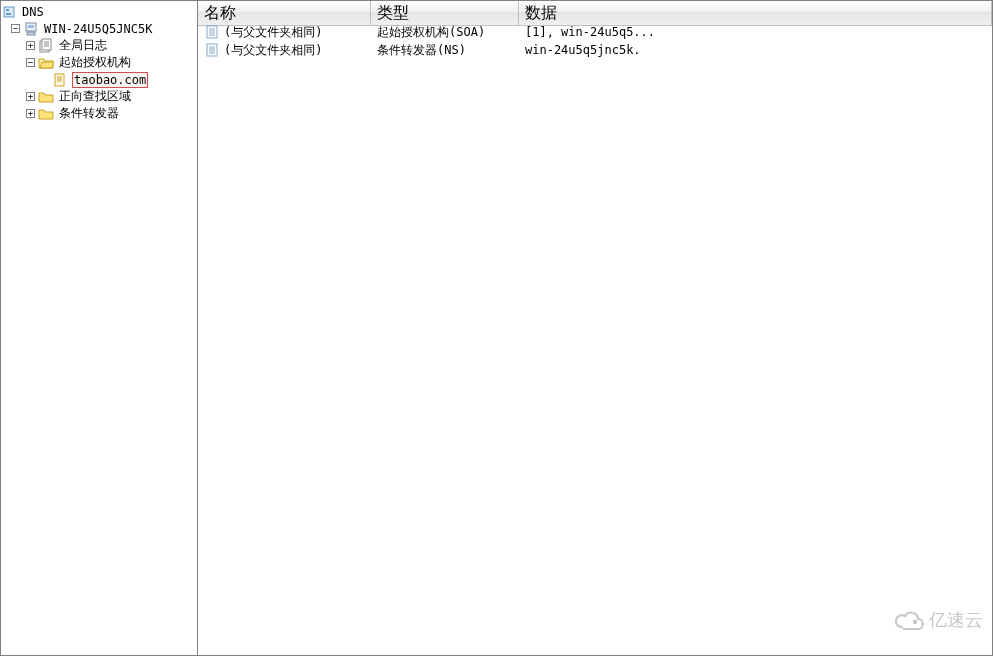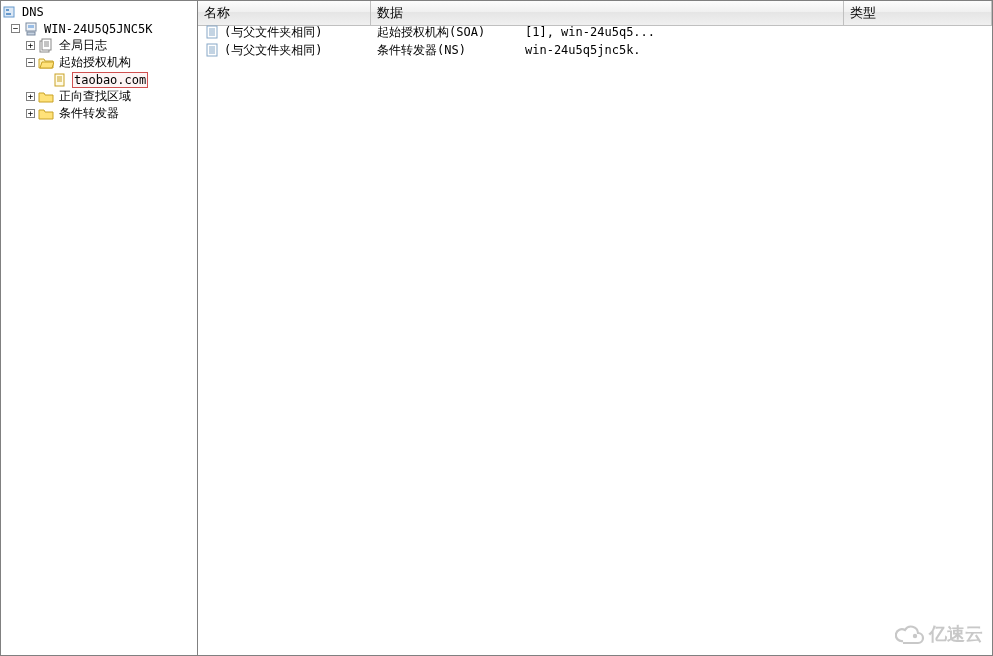--- a/index.html
+++ b/index.html
@@ -85,21 +85,21 @@
       height: 21px;
       flex-shrink: 0;
     }
     .col-header {
       background: linear-gradient(#fdfdfd, #f0f0f0 45%, #e5e5e5 46%, #f0f0f0);
       border-right: 1px solid #c0c0c0;
       border-bottom: 1px solid #c0c0c0;
       display: flex;
       align-items: center;
       padding: 12px 6px;
-      font-size: 13px;
+      font-size: 16px;
       color: #000;
       font-family: Liberation Serif, serif;
       flex-shrink: 0;
     }
     .col-header.last { flex: 1; }
     .list-body {
       flex: 1;
       overflow: auto;
       padding-top: 1px;
     }
@@ -121,27 +121,27 @@
     }
     .row-icon {
       width: 16px; height: 16px;
       margin-right: 4px;
       display: inline-flex; align-items: center; justify-content: center;
       flex-shrink: 0;
     }
 
     .watermark {
       position: absolute;
-      bottom: 10px;
+      bottom: 24px;
       right: 10px;
       display: flex;
       align-items: center;
       color: #c8c8c8;
       font-size: 18px;
-      font-weight: bold;
+      font-weight: normal;
       font-family: "Microsoft YaHei", sans-serif;
       pointer-events: none;
     }
     .watermark svg { margin-right: 4px; }
   </style>
 </head>
 <body>
 
 <div class="container">
 
@@ -225,22 +225,22 @@
         </svg>
       </span>
       <span class="tree-label">条件转发器</span>
     </div>
 
   </div>
 
   <div class="list-panel">
     <div class="list-header">
       <div class="col-header" style="width:173px">名称</div>
+      <div class="col-header" style="width:148px">类型</div>
       <div class="col-header last">数据</div>
-      <div class="col-header" style="width:148px">类型</div>
     </div>
     <div class="list-body">
 
       <div class="list-row">
         <div class="cell" style="width:173px">
           <span class="row-icon">
             <svg class="svg-icon" viewBox="0 0 16 16">
               <rect x="3" y="2" width="10" height="12" fill="#fff" stroke="#87a8c7"></rect>
               <line x1="5" y1="5" x2="11" y2="5" stroke="#87a8c7"></line>
               <line x1="5" y1="7" x2="11" y2="7" stroke="#87a8c7"></line>

